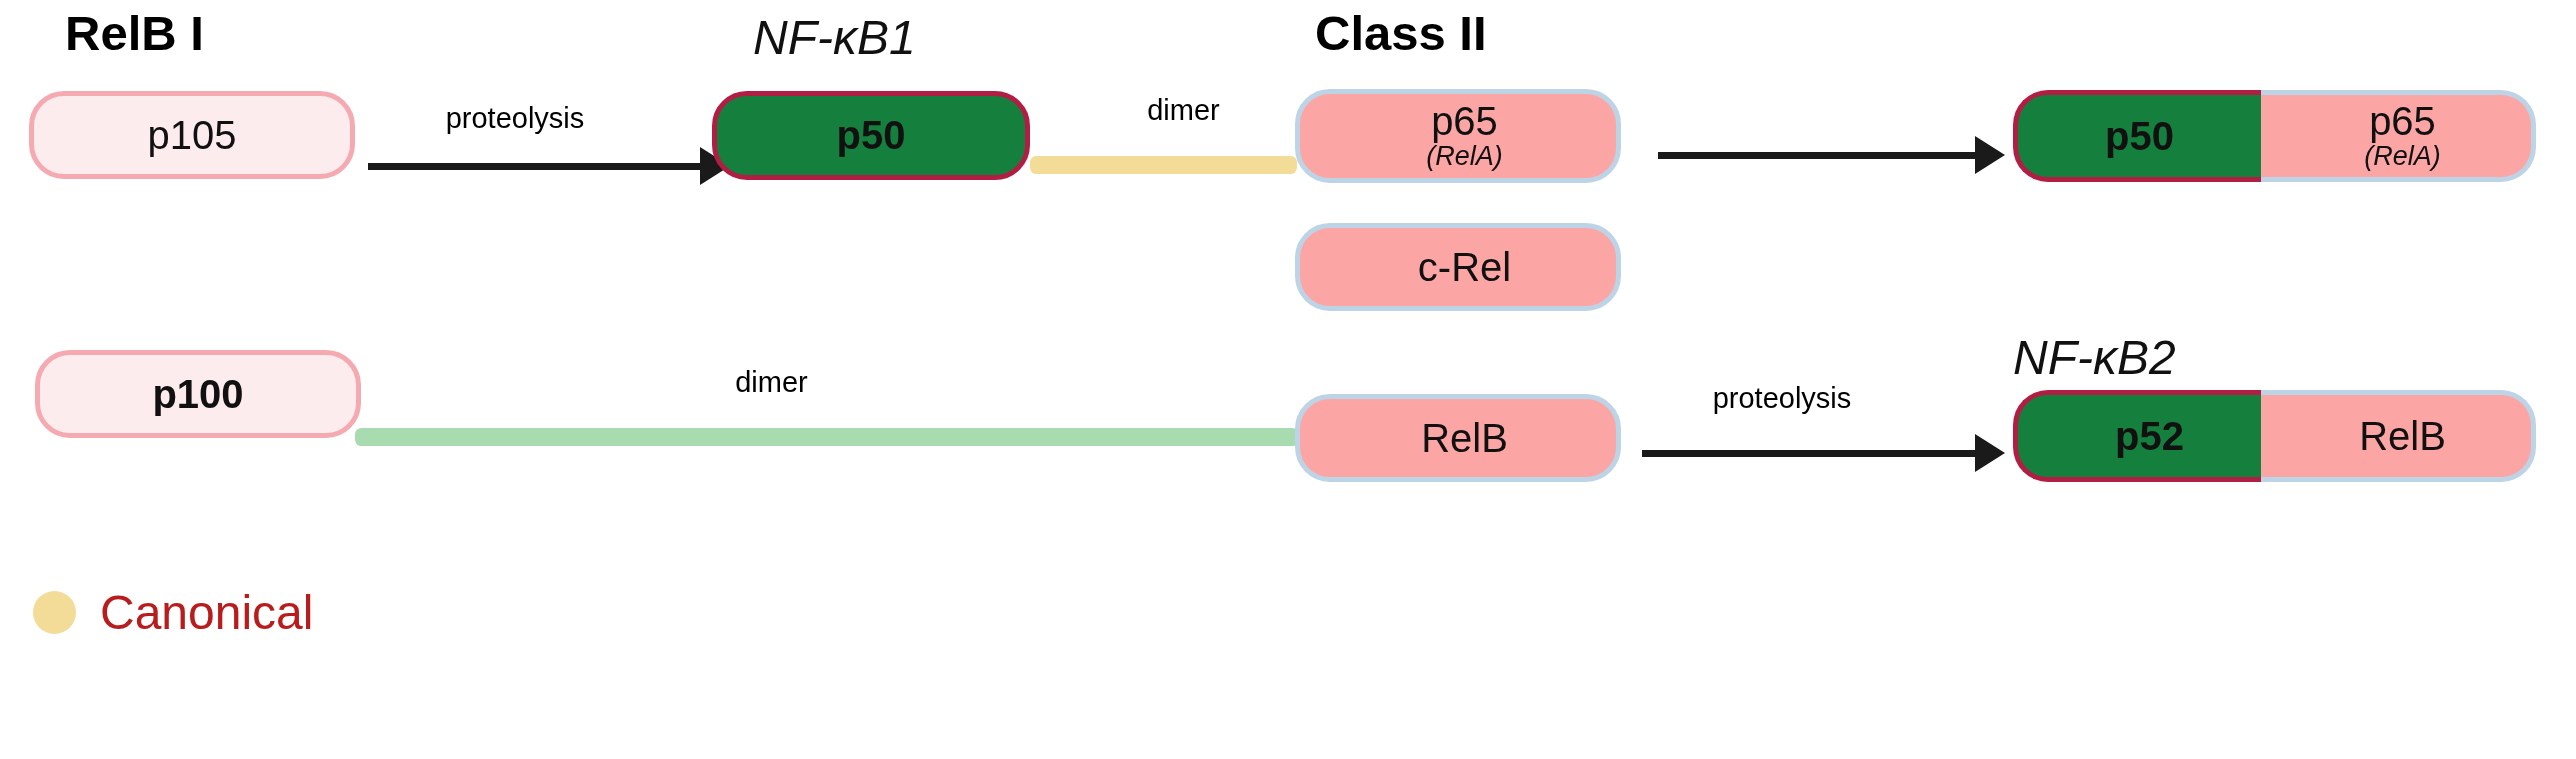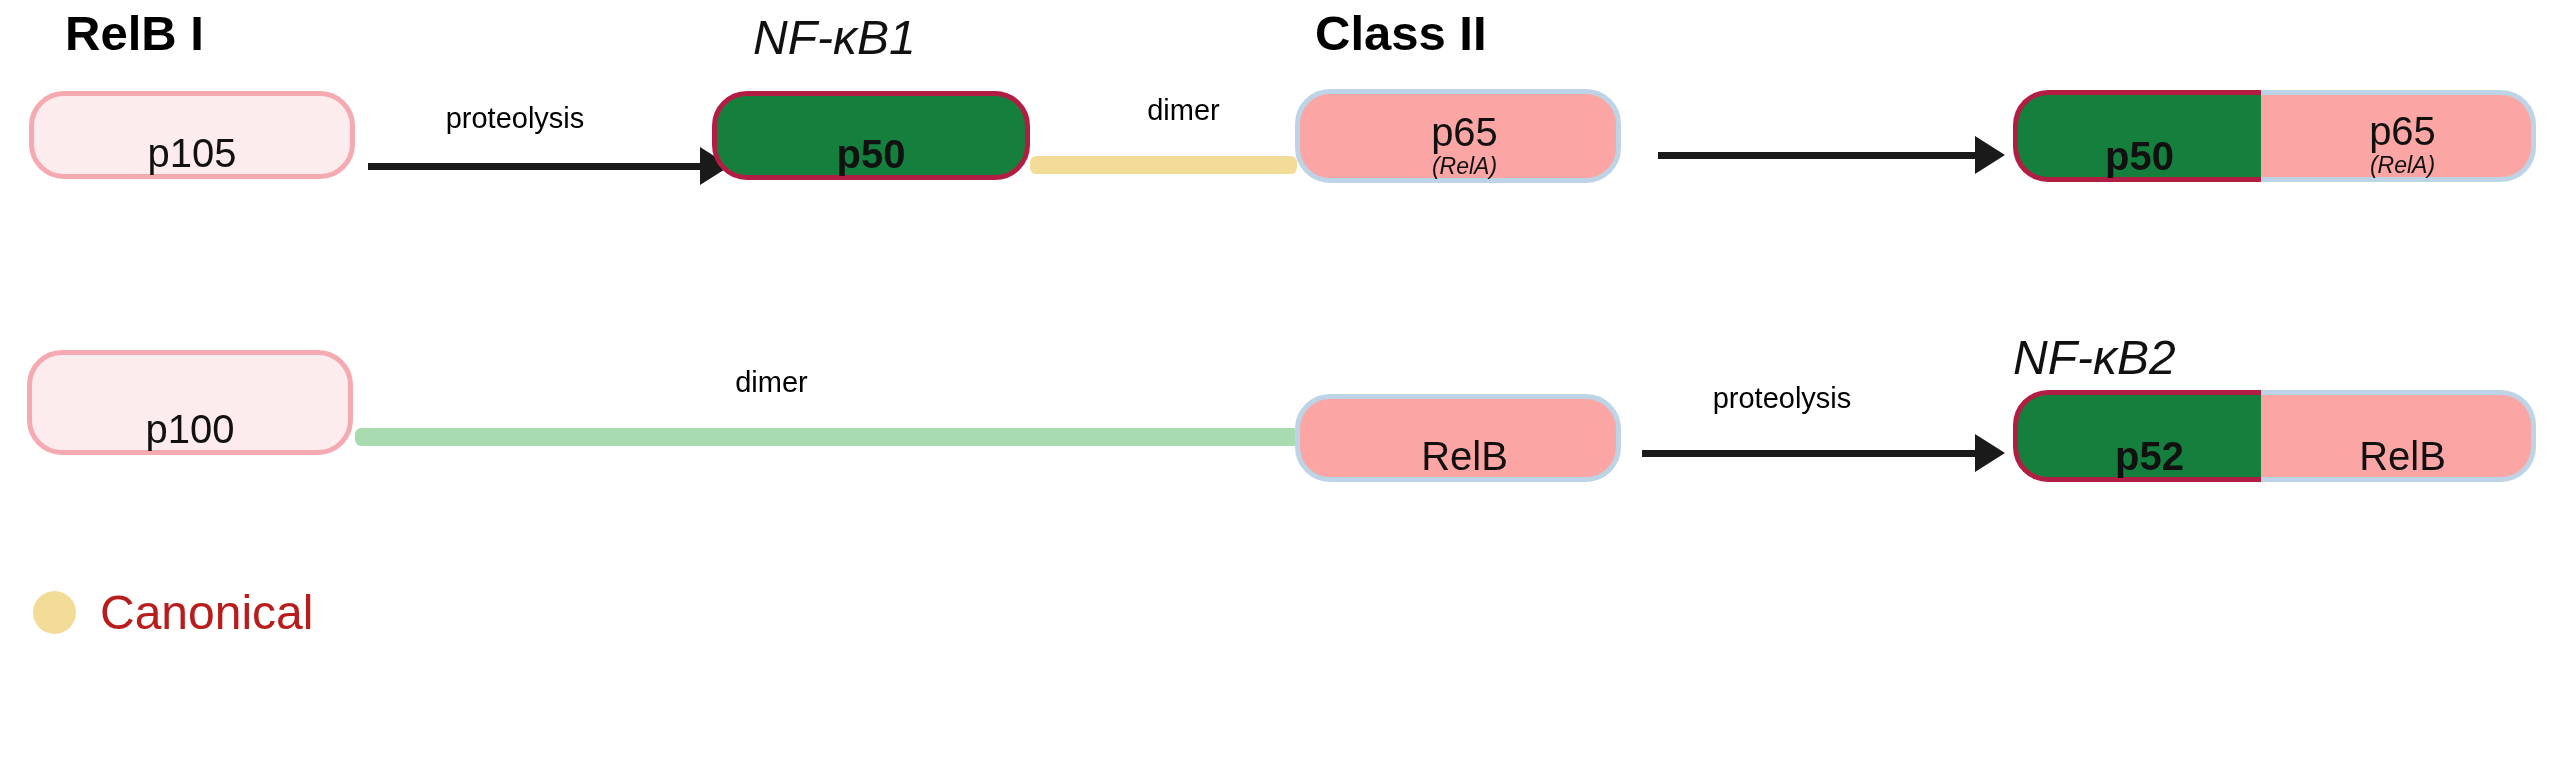--- a/index.html
+++ b/index.html
@@ -36,27 +36,27 @@
     text-align:center;
   }
 
   
   .node{
     position:absolute;
     box-sizing:border-box;
     display:flex;
     flex-direction:column;
     align-items:center;
-    justify-content:flex-end;
+    justify-content:center;
     font-size:40px;
     color:#111111;
     line-height:1.02;
   }
   .node .sub{
-    font-size:23px;
+    font-size:27px;
     font-style:italic;
     color:#111111;
     margin-top:1.6px;
   }
 
   .pink-light{
     background:#fdeced;
     border:5.6px solid #f4aab0;
     border-radius:35px;
   }
@@ -150,22 +150,25 @@
   <div class="arrow-head" style="left:1975px;top:136px;"></div>
 
   <div class="node pink-strong fuse-left" style="left:2013px;top:90px;width:248px;height:92px;">
     <span>p50</span>
   </div>
   <div class="node blue-light fuse-right" style="left:2261px;top:90px;width:275px;height:92px;">
     <span>p65</span>
     <span class="sub">(RelA)</span>
   </div>
 
+  <div class="node blue-light" style="left:1295px;top:223px;width:326px;height:88px;">
+    <span>c-Rel</span>
+  </div>
 
-  <div class="node pink-light" style="left:27px;top:350px;width:326px;height:105px;">
+  <div class="node pink-light" style="left:35px;top:350px;width:326px;height:88px;font-weight:bold;">
     <span>p100</span>
   </div>
 
   <div class="edge-label" style="left:660px;top:366px;width:223px;">dimer</div>
   <div class="connector conn-noncanonical" style="left:355px;top:428px;width:944px;height:17.5px;"></div>
 
   <div class="node blue-light" style="left:1295px;top:394px;width:326px;height:88px;">
     <span>RelB</span>
   </div>
 

